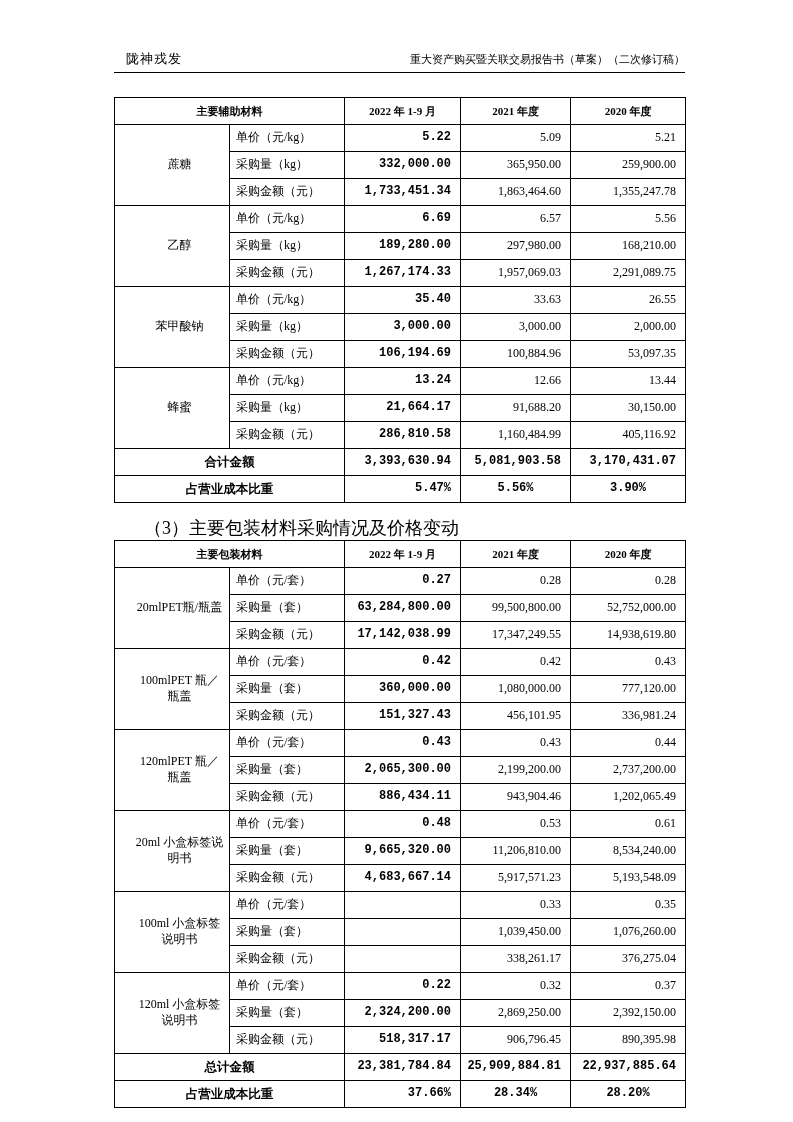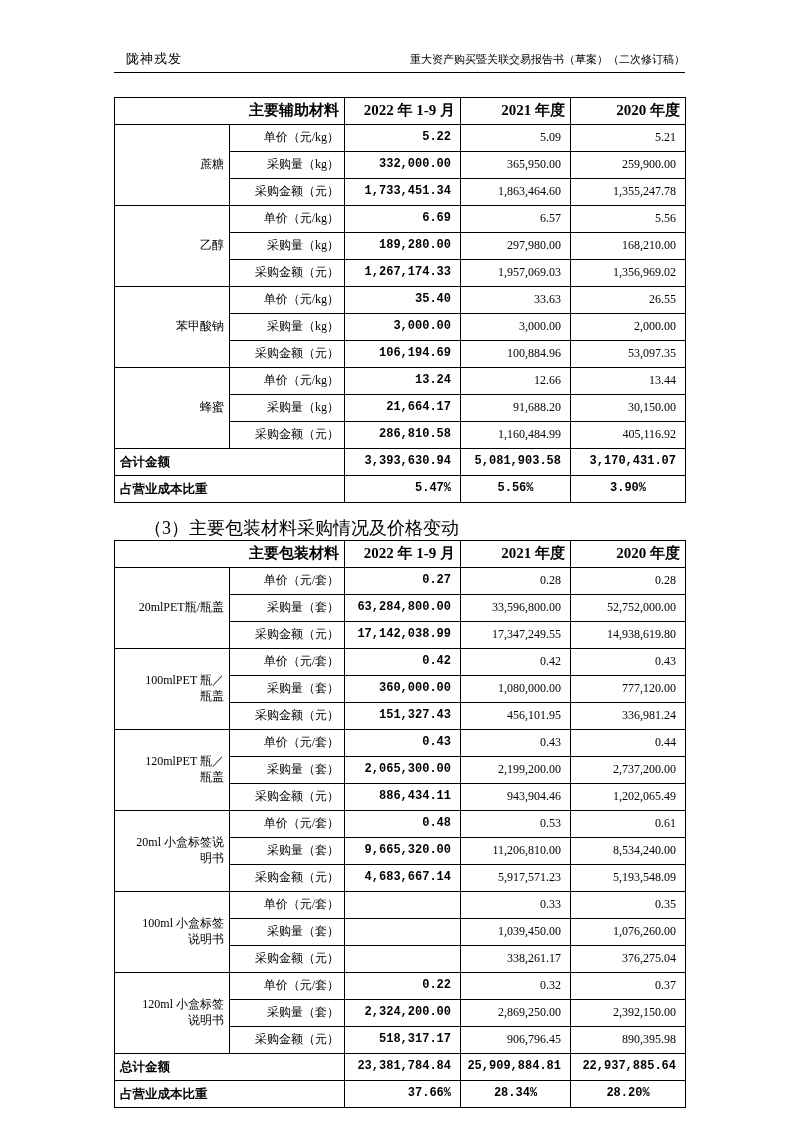--- a/index.html
+++ b/index.html
@@ -15,27 +15,27 @@
   }
   .head-left{font-size:13px;letter-spacing:1px;margin-left:12px;}
   .head-right{font-size:11px;font-family:Liberation Serif, serif;}
   table{border-collapse:collapse;table-layout:fixed;width:571px;}
   .tbl1{margin-top:24px;}
   .tbl2{}
   td,th{
     border:1px solid #000;font-size:12px;height:24px;
     padding:1px 5px;vertical-align:middle;overflow:hidden;line-height:1.3;
   }
-  th{font-weight:700;text-align:right;font-size:15px;}
-  .cat{text-align:right;padding-left:20px;}
-  .lbl{text-align:right;padding-left:6px;}
+  th{font-weight:700;text-align:center;font-size:11px;}
+  .cat{text-align:center;padding-left:20px;}
+  .lbl{text-align:left;padding-left:6px;}
   .num{text-align:right;padding-right:9px;}
   .b{font-weight:700;font-family:Liberation Mono, monospace;}
   .pct{text-align:center;}
-  .tlabel{text-align:left;font-weight:700;font-size:12.5px;}
+  .tlabel{text-align:center;font-weight:700;font-size:12.5px;}
   .heading{font-size:18px;margin:13px 0 0 30px;}
 </style>
 </head>
 <body>
 
 <div class="content">
 
   <div class="pagehead">
     <span class="head-left">陇神戎发</span>
     <span class="head-right">重大资产购买暨关联交易报告书（草案）（二次修订稿）</span>
@@ -87,21 +87,21 @@
     <tr>
       <td class="lbl">采购量（kg）</td>
       <td class="num b">189,280.00</td>
       <td class="num">297,980.00</td>
       <td class="num">168,210.00</td>
     </tr>
     <tr>
       <td class="lbl">采购金额（元）</td>
       <td class="num b">1,267,174.33</td>
       <td class="num">1,957,069.03</td>
-      <td class="num">1,356,969.02</td>
+      <td class="num">2,291,089.75</td>
     </tr>
 
     <tr>
       <td class="cat" rowspan="3">苯甲酸钠</td>
       <td class="lbl">单价（元/kg）</td>
       <td class="num b">35.40</td>
       <td class="num">33.63</td>
       <td class="num">26.55</td>
     </tr>
     <tr>
@@ -173,21 +173,21 @@
     <tr>
       <td class="cat" rowspan="3">20mlPET瓶/瓶盖</td>
       <td class="lbl">单价（元/套）</td>
       <td class="num b">0.27</td>
       <td class="num">0.28</td>
       <td class="num">0.28</td>
     </tr>
     <tr>
       <td class="lbl">采购量（套）</td>
       <td class="num b">63,284,800.00</td>
-      <td class="num">33,596,800.00</td>
+      <td class="num">99,500,800.00</td>
       <td class="num">52,752,000.00</td>
     </tr>
     <tr>
       <td class="lbl">采购金额（元）</td>
       <td class="num b">17,142,038.99</td>
       <td class="num">17,347,249.55</td>
       <td class="num">14,938,619.80</td>
     </tr>
 
     <tr>

